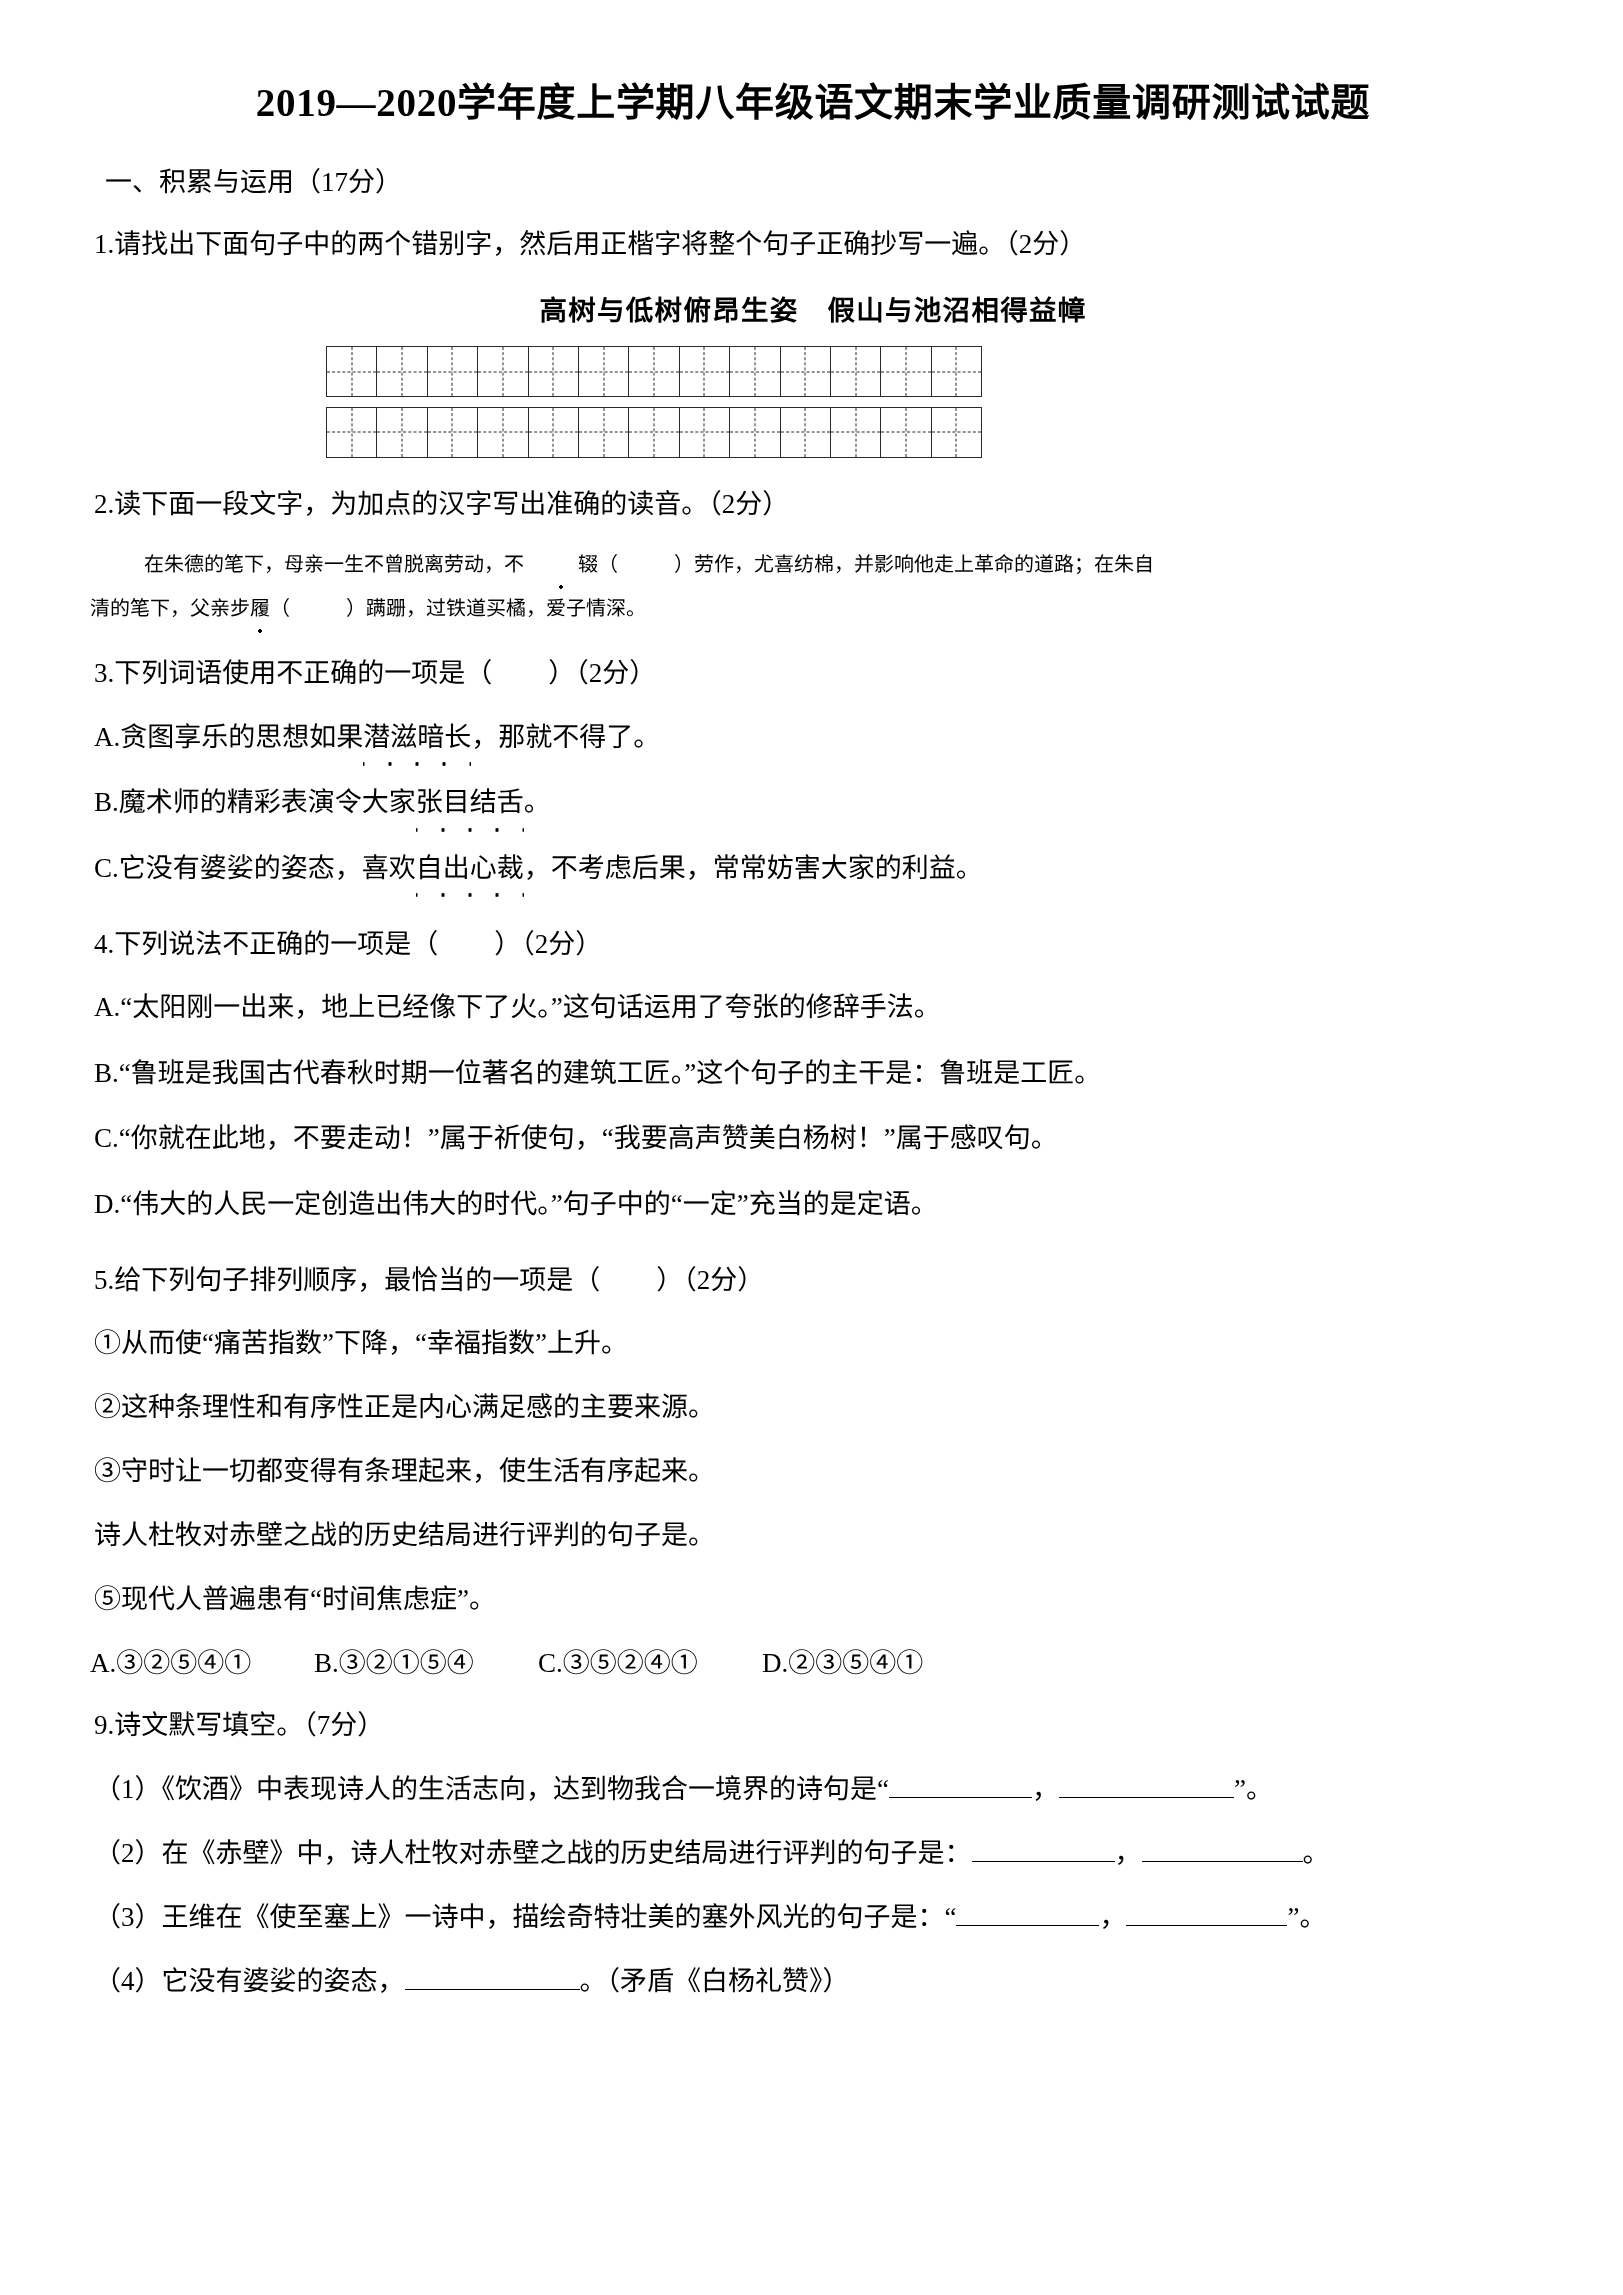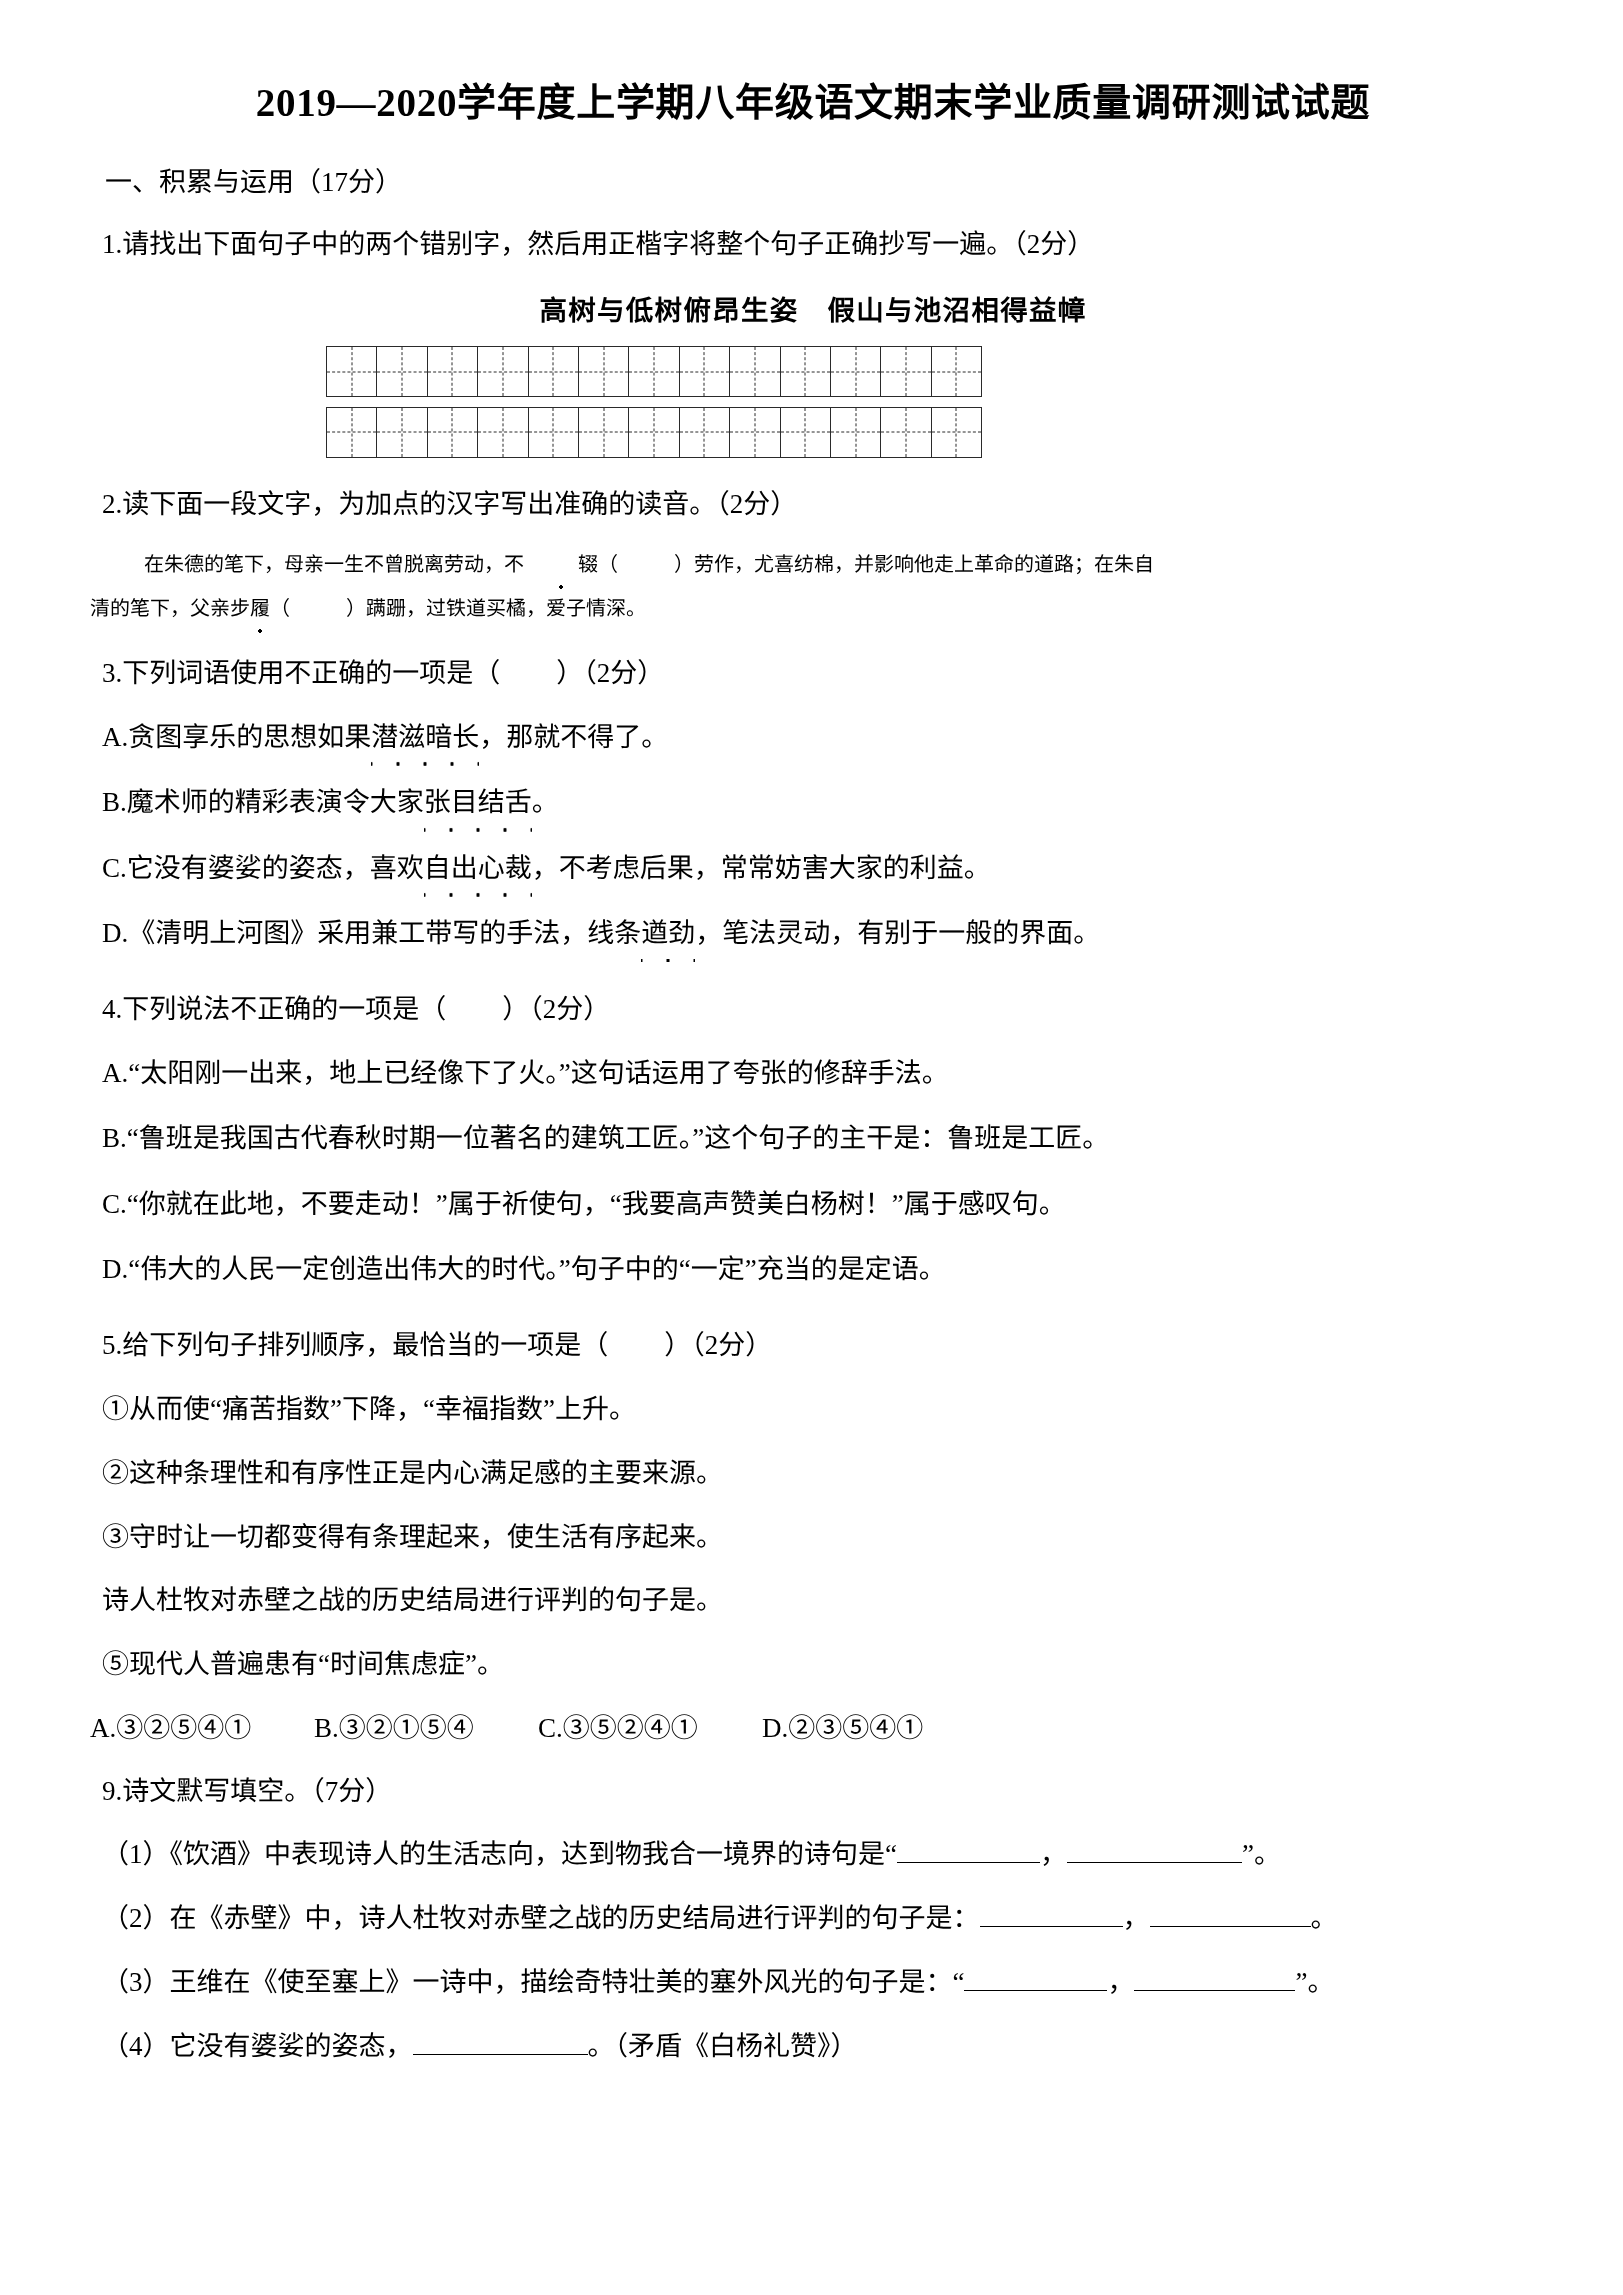--- a/index.html
+++ b/index.html
@@ -44,21 +44,21 @@
 
   
   .section-head {
     font-size: 27px;
     line-height: 1.5;
     margin: 0 0 22px 15px;
   }
   .q-line {
     font-size: 27px;
     line-height: 1.55;
-    margin: 0 0 22px 12px;
+    margin: 0 0 22px 4px;
   }
   .q-line.opt { margin-bottom: 23.6px; }
   .para {
     font-size: 20px;
     line-height: 1.72;
     margin: 0 0 17px 0;
     text-indent: 0;
   }
   .para-indent { text-indent: 54px; }
   .tight { margin-bottom: 9.2px; }
@@ -230,23 +230,20 @@
 
     <div class="q-line opt">
       <span>A.</span><span>贪图享乐的思想如果</span><span class="dotted n4">潜滋暗长</span><span>，那就不得了。</span>
     </div>
     <div class="q-line opt">
       <span>B.</span><span>魔术师的精彩表演令大家</span><span class="dotted n4">张目结舌</span><span>。</span>
     </div>
     <div class="q-line opt">
       <span>C.</span><span>它没有婆娑的姿态，喜欢</span><span class="dotted n4">自出心裁</span><span>，不考虑后果，常常妨害大家的利益。</span>
     </div>
-    <div class="q-line opt">
-      <span>D.</span><span>《清明上河图》采用兼工带写的手法，线条</span><span class="dotted n2">遒劲</span><span>，笔法灵动，有别于一般的界面。</span>
-    </div>
 
     <div class="spacer-sm"></div>
 
     <div class="q-line">
       <span>4.下列说法不正确的一项是（</span><span class="paren-gap"></span><span>）（2分）</span>
     </div>
 
     <div class="q-line opt">
       <span>A.</span><span>“太阳刚一出来，地上已经像下了火。”这句话运用了夸张的修辞手法。</span>
     </div>

